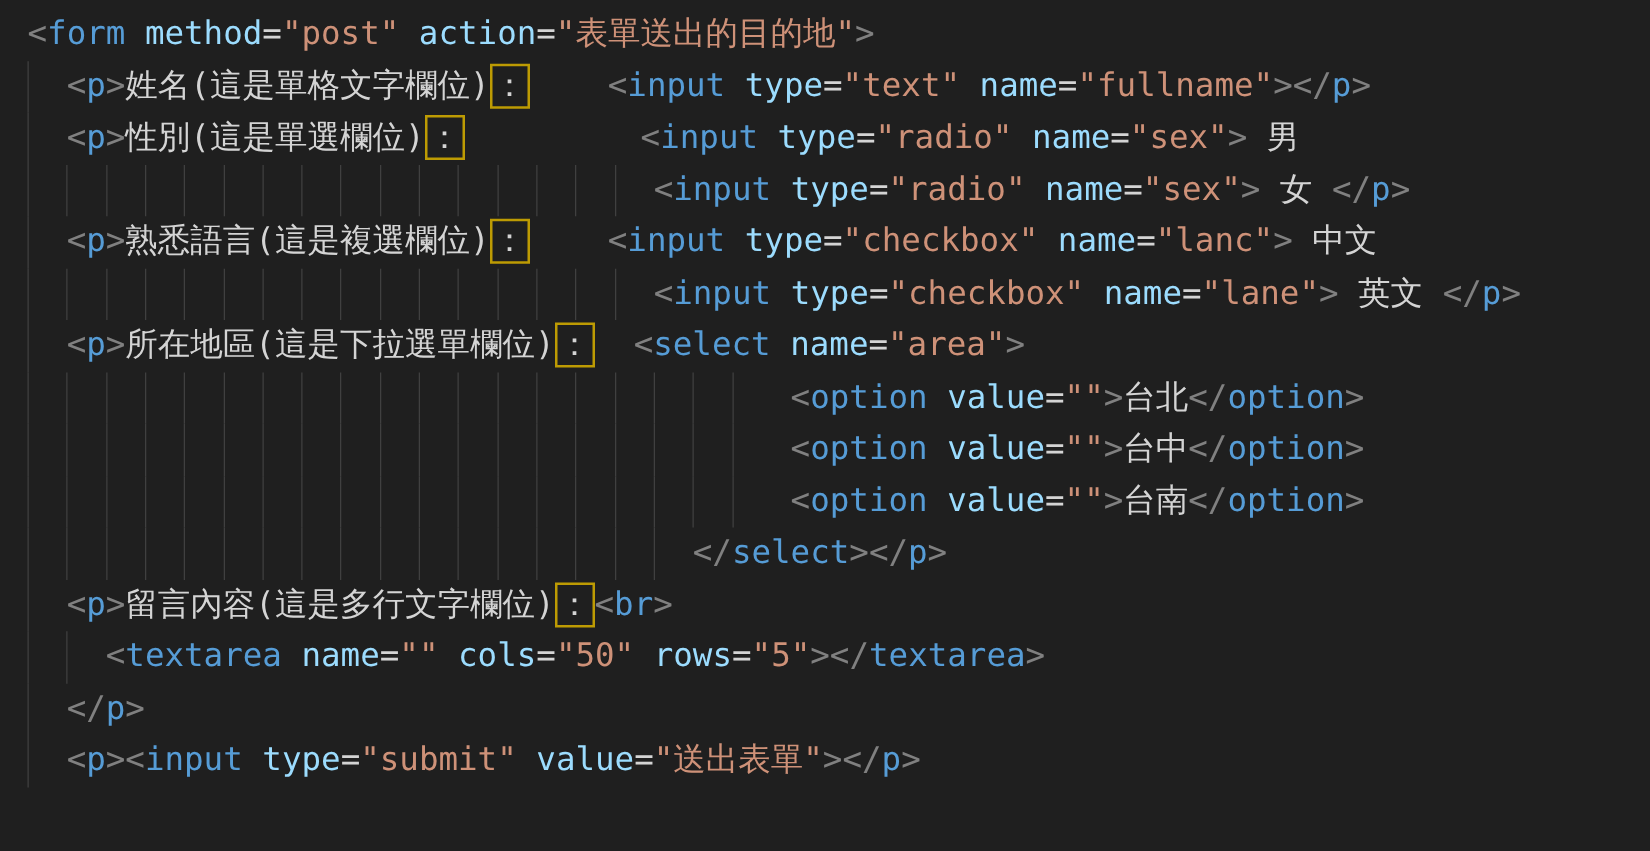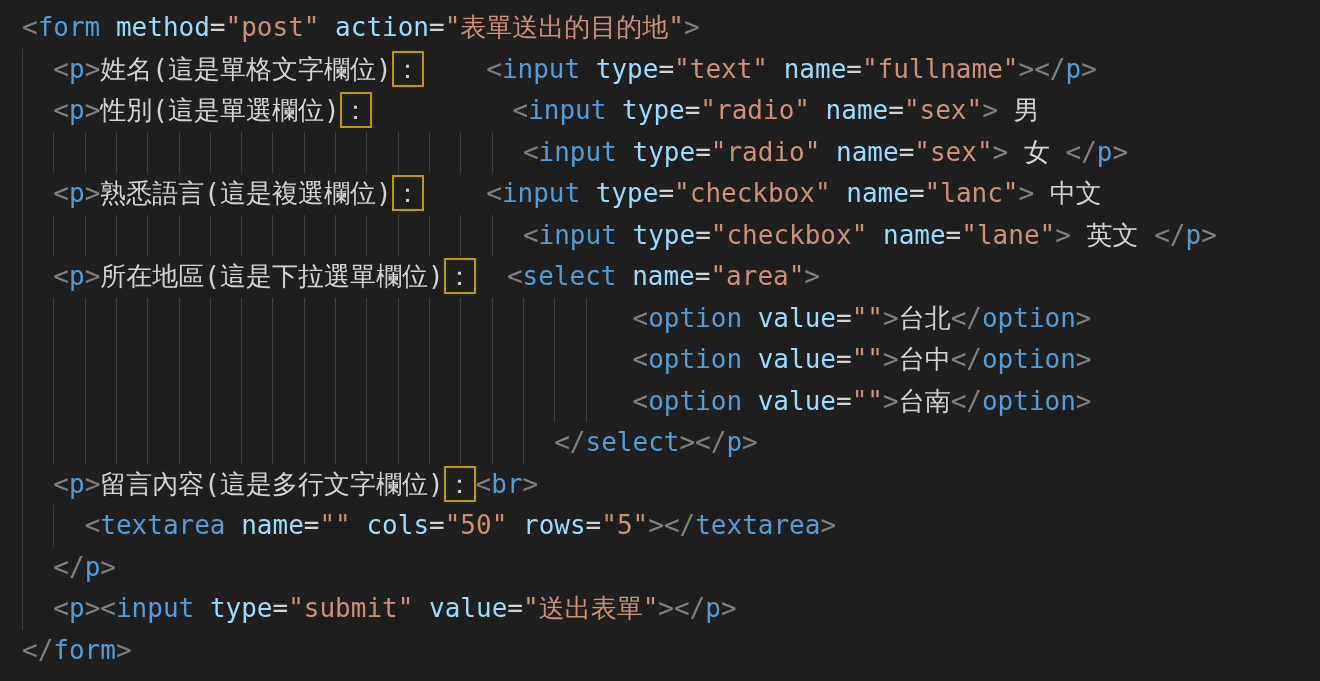--- a/index.html
+++ b/index.html
@@ -56,15 +56,14 @@
       <div class="line"><span class="guide" style="left: calc(0ch + 22px); background: rgb(64, 64, 64);"></span><span class="guide" style="left: calc(2ch + 22px); background: rgb(64, 64, 64);"></span><span class="guide" style="left: calc(4ch + 22px); background: rgb(64, 64, 64);"></span><span class="guide" style="left: calc(6ch + 22px); background: rgb(64, 64, 64);"></span><span class="guide" style="left: calc(8ch + 22px); background: rgb(64, 64, 64);"></span><span class="guide" style="left: calc(10ch + 22px); background: rgb(64, 64, 64);"></span><span class="guide" style="left: calc(12ch + 22px); background: rgb(64, 64, 64);"></span><span class="guide" style="left: calc(14ch + 22px); background: rgb(64, 64, 64);"></span><span class="guide" style="left: calc(16ch + 22px); background: rgb(64, 64, 64);"></span><span class="guide" style="left: calc(18ch + 22px); background: rgb(64, 64, 64);"></span><span class="guide" style="left: calc(20ch + 22px); background: rgb(64, 64, 64);"></span><span class="guide" style="left: calc(22ch + 22px); background: rgb(64, 64, 64);"></span><span class="guide" style="left: calc(24ch + 22px); background: rgb(64, 64, 64);"></span><span class="guide" style="left: calc(26ch + 22px); background: rgb(64, 64, 64);"></span><span class="guide" style="left: calc(28ch + 22px); background: rgb(64, 64, 64);"></span><span class="guide" style="left: calc(30ch + 22px); background: rgb(64, 64, 64);"></span><span class="line-text"><span style="color: rgb(212, 212, 212);">                                </span><span style="color: rgb(128, 128, 128);">&lt;</span><span style="color: rgb(86, 156, 214);">input</span><span style="color: rgb(212, 212, 212);"> </span><span style="color: rgb(156, 220, 254);">type</span><span style="color: rgb(212, 212, 212);">=</span><span style="color: rgb(206, 145, 120);">"checkbox"</span><span style="color: rgb(212, 212, 212);"> </span><span style="color: rgb(156, 220, 254);">name</span><span style="color: rgb(212, 212, 212);">=</span><span style="color: rgb(206, 145, 120);">"lane"</span><span style="color: rgb(128, 128, 128);">&gt;</span><span style="color: rgb(212, 212, 212);"> 英文 </span><span style="color: rgb(128, 128, 128);">&lt;/</span><span style="color: rgb(86, 156, 214);">p</span><span style="color: rgb(128, 128, 128);">&gt;</span></span></div>
       <div class="line"><span class="guide" style="left: calc(0ch + 22px); background: rgb(64, 64, 64);"></span><span class="line-text"><span style="color: rgb(212, 212, 212);">  </span><span style="color: rgb(128, 128, 128);">&lt;</span><span style="color: rgb(86, 156, 214);">p</span><span style="color: rgb(128, 128, 128);">&gt;</span><span style="color: rgb(212, 212, 212);">所在地區(這是下拉選單欄位)</span><span class="unicode-box" style="color: rgb(212, 212, 212); outline-color: rgb(189, 155, 3);">：</span><span style="color: rgb(212, 212, 212);">  </span><span style="color: rgb(128, 128, 128);">&lt;</span><span style="color: rgb(86, 156, 214);">select</span><span style="color: rgb(212, 212, 212);"> </span><span style="color: rgb(156, 220, 254);">name</span><span style="color: rgb(212, 212, 212);">=</span><span style="color: rgb(206, 145, 120);">"area"</span><span style="color: rgb(128, 128, 128);">&gt;</span></span></div>
       <div class="line"><span class="guide" style="left: calc(0ch + 22px); background: rgb(64, 64, 64);"></span><span class="guide" style="left: calc(2ch + 22px); background: rgb(64, 64, 64);"></span><span class="guide" style="left: calc(4ch + 22px); background: rgb(64, 64, 64);"></span><span class="guide" style="left: calc(6ch + 22px); background: rgb(64, 64, 64);"></span><span class="guide" style="left: calc(8ch + 22px); background: rgb(64, 64, 64);"></span><span class="guide" style="left: calc(10ch + 22px); background: rgb(64, 64, 64);"></span><span class="guide" style="left: calc(12ch + 22px); background: rgb(64, 64, 64);"></span><span class="guide" style="left: calc(14ch + 22px); background: rgb(64, 64, 64);"></span><span class="guide" style="left: calc(16ch + 22px); background: rgb(64, 64, 64);"></span><span class="guide" style="left: calc(18ch + 22px); background: rgb(64, 64, 64);"></span><span class="guide" style="left: calc(20ch + 22px); background: rgb(64, 64, 64);"></span><span class="guide" style="left: calc(22ch + 22px); background: rgb(64, 64, 64);"></span><span class="guide" style="left: calc(24ch + 22px); background: rgb(64, 64, 64);"></span><span class="guide" style="left: calc(26ch + 22px); background: rgb(64, 64, 64);"></span><span class="guide" style="left: calc(28ch + 22px); background: rgb(64, 64, 64);"></span><span class="guide" style="left: calc(30ch + 22px); background: rgb(64, 64, 64);"></span><span class="guide" style="left: calc(32ch + 22px); background: rgb(64, 64, 64);"></span><span class="guide" style="left: calc(34ch + 22px); background: rgb(64, 64, 64);"></span><span class="guide" style="left: calc(36ch + 22px); background: rgb(64, 64, 64);"></span><span class="line-text"><span style="color: rgb(212, 212, 212);">                                       </span><span style="color: rgb(128, 128, 128);">&lt;</span><span style="color: rgb(86, 156, 214);">option</span><span style="color: rgb(212, 212, 212);"> </span><span style="color: rgb(156, 220, 254);">value</span><span style="color: rgb(212, 212, 212);">=</span><span style="color: rgb(206, 145, 120);">""</span><span style="color: rgb(128, 128, 128);">&gt;</span><span style="color: rgb(212, 212, 212);">台北</span><span style="color: rgb(128, 128, 128);">&lt;/</span><span style="color: rgb(86, 156, 214);">option</span><span style="color: rgb(128, 128, 128);">&gt;</span></span></div>
       <div class="line"><span class="guide" style="left: calc(0ch + 22px); background: rgb(64, 64, 64);"></span><span class="guide" style="left: calc(2ch + 22px); background: rgb(64, 64, 64);"></span><span class="guide" style="left: calc(4ch + 22px); background: rgb(64, 64, 64);"></span><span class="guide" style="left: calc(6ch + 22px); background: rgb(64, 64, 64);"></span><span class="guide" style="left: calc(8ch + 22px); background: rgb(64, 64, 64);"></span><span class="guide" style="left: calc(10ch + 22px); background: rgb(64, 64, 64);"></span><span class="guide" style="left: calc(12ch + 22px); background: rgb(64, 64, 64);"></span><span class="guide" style="left: calc(14ch + 22px); background: rgb(64, 64, 64);"></span><span class="guide" style="left: calc(16ch + 22px); background: rgb(64, 64, 64);"></span><span class="guide" style="left: calc(18ch + 22px); background: rgb(64, 64, 64);"></span><span class="guide" style="left: calc(20ch + 22px); background: rgb(64, 64, 64);"></span><span class="guide" style="left: calc(22ch + 22px); background: rgb(64, 64, 64);"></span><span class="guide" style="left: calc(24ch + 22px); background: rgb(64, 64, 64);"></span><span class="guide" style="left: calc(26ch + 22px); background: rgb(64, 64, 64);"></span><span class="guide" style="left: calc(28ch + 22px); background: rgb(64, 64, 64);"></span><span class="guide" style="left: calc(30ch + 22px); background: rgb(64, 64, 64);"></span><span class="guide" style="left: calc(32ch + 22px); background: rgb(64, 64, 64);"></span><span class="guide" style="left: calc(34ch + 22px); background: rgb(64, 64, 64);"></span><span class="guide" style="left: calc(36ch + 22px); background: rgb(64, 64, 64);"></span><span class="line-text"><span style="color: rgb(212, 212, 212);">                                       </span><span style="color: rgb(128, 128, 128);">&lt;</span><span style="color: rgb(86, 156, 214);">option</span><span style="color: rgb(212, 212, 212);"> </span><span style="color: rgb(156, 220, 254);">value</span><span style="color: rgb(212, 212, 212);">=</span><span style="color: rgb(206, 145, 120);">""</span><span style="color: rgb(128, 128, 128);">&gt;</span><span style="color: rgb(212, 212, 212);">台中</span><span style="color: rgb(128, 128, 128);">&lt;/</span><span style="color: rgb(86, 156, 214);">option</span><span style="color: rgb(128, 128, 128);">&gt;</span></span></div>
       <div class="line"><span class="guide" style="left: calc(0ch + 22px); background: rgb(64, 64, 64);"></span><span class="guide" style="left: calc(2ch + 22px); background: rgb(64, 64, 64);"></span><span class="guide" style="left: calc(4ch + 22px); background: rgb(64, 64, 64);"></span><span class="guide" style="left: calc(6ch + 22px); background: rgb(64, 64, 64);"></span><span class="guide" style="left: calc(8ch + 22px); background: rgb(64, 64, 64);"></span><span class="guide" style="left: calc(10ch + 22px); background: rgb(64, 64, 64);"></span><span class="guide" style="left: calc(12ch + 22px); background: rgb(64, 64, 64);"></span><span class="guide" style="left: calc(14ch + 22px); background: rgb(64, 64, 64);"></span><span class="guide" style="left: calc(16ch + 22px); background: rgb(64, 64, 64);"></span><span class="guide" style="left: calc(18ch + 22px); background: rgb(64, 64, 64);"></span><span class="guide" style="left: calc(20ch + 22px); background: rgb(64, 64, 64);"></span><span class="guide" style="left: calc(22ch + 22px); background: rgb(64, 64, 64);"></span><span class="guide" style="left: calc(24ch + 22px); background: rgb(64, 64, 64);"></span><span class="guide" style="left: calc(26ch + 22px); background: rgb(64, 64, 64);"></span><span class="guide" style="left: calc(28ch + 22px); background: rgb(64, 64, 64);"></span><span class="guide" style="left: calc(30ch + 22px); background: rgb(64, 64, 64);"></span><span class="guide" style="left: calc(32ch + 22px); background: rgb(64, 64, 64);"></span><span class="guide" style="left: calc(34ch + 22px); background: rgb(64, 64, 64);"></span><span class="guide" style="left: calc(36ch + 22px); background: rgb(64, 64, 64);"></span><span class="line-text"><span style="color: rgb(212, 212, 212);">                                       </span><span style="color: rgb(128, 128, 128);">&lt;</span><span style="color: rgb(86, 156, 214);">option</span><span style="color: rgb(212, 212, 212);"> </span><span style="color: rgb(156, 220, 254);">value</span><span style="color: rgb(212, 212, 212);">=</span><span style="color: rgb(206, 145, 120);">""</span><span style="color: rgb(128, 128, 128);">&gt;</span><span style="color: rgb(212, 212, 212);">台南</span><span style="color: rgb(128, 128, 128);">&lt;/</span><span style="color: rgb(86, 156, 214);">option</span><span style="color: rgb(128, 128, 128);">&gt;</span></span></div>
       <div class="line"><span class="guide" style="left: calc(0ch + 22px); background: rgb(64, 64, 64);"></span><span class="guide" style="left: calc(2ch + 22px); background: rgb(64, 64, 64);"></span><span class="guide" style="left: calc(4ch + 22px); background: rgb(64, 64, 64);"></span><span class="guide" style="left: calc(6ch + 22px); background: rgb(64, 64, 64);"></span><span class="guide" style="left: calc(8ch + 22px); background: rgb(64, 64, 64);"></span><span class="guide" style="left: calc(10ch + 22px); background: rgb(64, 64, 64);"></span><span class="guide" style="left: calc(12ch + 22px); background: rgb(64, 64, 64);"></span><span class="guide" style="left: calc(14ch + 22px); background: rgb(64, 64, 64);"></span><span class="guide" style="left: calc(16ch + 22px); background: rgb(64, 64, 64);"></span><span class="guide" style="left: calc(18ch + 22px); background: rgb(64, 64, 64);"></span><span class="guide" style="left: calc(20ch + 22px); background: rgb(64, 64, 64);"></span><span class="guide" style="left: calc(22ch + 22px); background: rgb(64, 64, 64);"></span><span class="guide" style="left: calc(24ch + 22px); background: rgb(64, 64, 64);"></span><span class="guide" style="left: calc(26ch + 22px); background: rgb(64, 64, 64);"></span><span class="guide" style="left: calc(28ch + 22px); background: rgb(64, 64, 64);"></span><span class="guide" style="left: calc(30ch + 22px); background: rgb(64, 64, 64);"></span><span class="guide" style="left: calc(32ch + 22px); background: rgb(64, 64, 64);"></span><span class="line-text"><span style="color: rgb(212, 212, 212);">                                  </span><span style="color: rgb(128, 128, 128);">&lt;/</span><span style="color: rgb(86, 156, 214);">select</span><span style="color: rgb(128, 128, 128);">&gt;</span><span style="color: rgb(128, 128, 128);">&lt;/</span><span style="color: rgb(86, 156, 214);">p</span><span style="color: rgb(128, 128, 128);">&gt;</span></span></div>
       <div class="line"><span class="guide" style="left: calc(0ch + 22px); background: rgb(64, 64, 64);"></span><span class="line-text"><span style="color: rgb(212, 212, 212);">  </span><span style="color: rgb(128, 128, 128);">&lt;</span><span style="color: rgb(86, 156, 214);">p</span><span style="color: rgb(128, 128, 128);">&gt;</span><span style="color: rgb(212, 212, 212);">留言內容(這是多行文字欄位)</span><span class="unicode-box" style="color: rgb(212, 212, 212); outline-color: rgb(189, 155, 3);">：</span><span style="color: rgb(128, 128, 128);">&lt;</span><span style="color: rgb(86, 156, 214);">br</span><span style="color: rgb(128, 128, 128);">&gt;</span></span></div>
       <div class="line"><span class="guide" style="left: calc(0ch + 22px); background: rgb(64, 64, 64);"></span><span class="guide" style="left: calc(2ch + 22px); background: rgb(64, 64, 64);"></span><span class="line-text"><span style="color: rgb(212, 212, 212);">    </span><span style="color: rgb(128, 128, 128);">&lt;</span><span style="color: rgb(86, 156, 214);">textarea</span><span style="color: rgb(212, 212, 212);"> </span><span style="color: rgb(156, 220, 254);">name</span><span style="color: rgb(212, 212, 212);">=</span><span style="color: rgb(206, 145, 120);">""</span><span style="color: rgb(212, 212, 212);"> </span><span style="color: rgb(156, 220, 254);">cols</span><span style="color: rgb(212, 212, 212);">=</span><span style="color: rgb(206, 145, 120);">"50"</span><span style="color: rgb(212, 212, 212);"> </span><span style="color: rgb(156, 220, 254);">rows</span><span style="color: rgb(212, 212, 212);">=</span><span style="color: rgb(206, 145, 120);">"5"</span><span style="color: rgb(128, 128, 128);">&gt;</span><span style="color: rgb(128, 128, 128);">&lt;/</span><span style="color: rgb(86, 156, 214);">textarea</span><span style="color: rgb(128, 128, 128);">&gt;</span></span></div>
       <div class="line"><span class="guide" style="left: calc(0ch + 22px); background: rgb(64, 64, 64);"></span><span class="line-text"><span style="color: rgb(212, 212, 212);">  </span><span style="color: rgb(128, 128, 128);">&lt;/</span><span style="color: rgb(86, 156, 214);">p</span><span style="color: rgb(128, 128, 128);">&gt;</span></span></div>
       <div class="line"><span class="guide" style="left: calc(0ch + 22px); background: rgb(64, 64, 64);"></span><span class="line-text"><span style="color: rgb(212, 212, 212);">  </span><span style="color: rgb(128, 128, 128);">&lt;</span><span style="color: rgb(86, 156, 214);">p</span><span style="color: rgb(128, 128, 128);">&gt;</span><span style="color: rgb(128, 128, 128);">&lt;</span><span style="color: rgb(86, 156, 214);">input</span><span style="color: rgb(212, 212, 212);"> </span><span style="color: rgb(156, 220, 254);">type</span><span style="color: rgb(212, 212, 212);">=</span><span style="color: rgb(206, 145, 120);">"submit"</span><span style="color: rgb(212, 212, 212);"> </span><span style="color: rgb(156, 220, 254);">value</span><span style="color: rgb(212, 212, 212);">=</span><span style="color: rgb(206, 145, 120);">"送出表單"</span><span style="color: rgb(128, 128, 128);">&gt;</span><span style="color: rgb(128, 128, 128);">&lt;/</span><span style="color: rgb(86, 156, 214);">p</span><span style="color: rgb(128, 128, 128);">&gt;</span></span></div>
-      <div class="line"><span class="line-text"><span style="color: rgb(128, 128, 128);">&lt;/</span><span style="color: rgb(86, 156, 214);">form</span><span style="color: rgb(128, 128, 128);">&gt;</span></span></div>
     </div>
 </div>
 
 </body></html>

